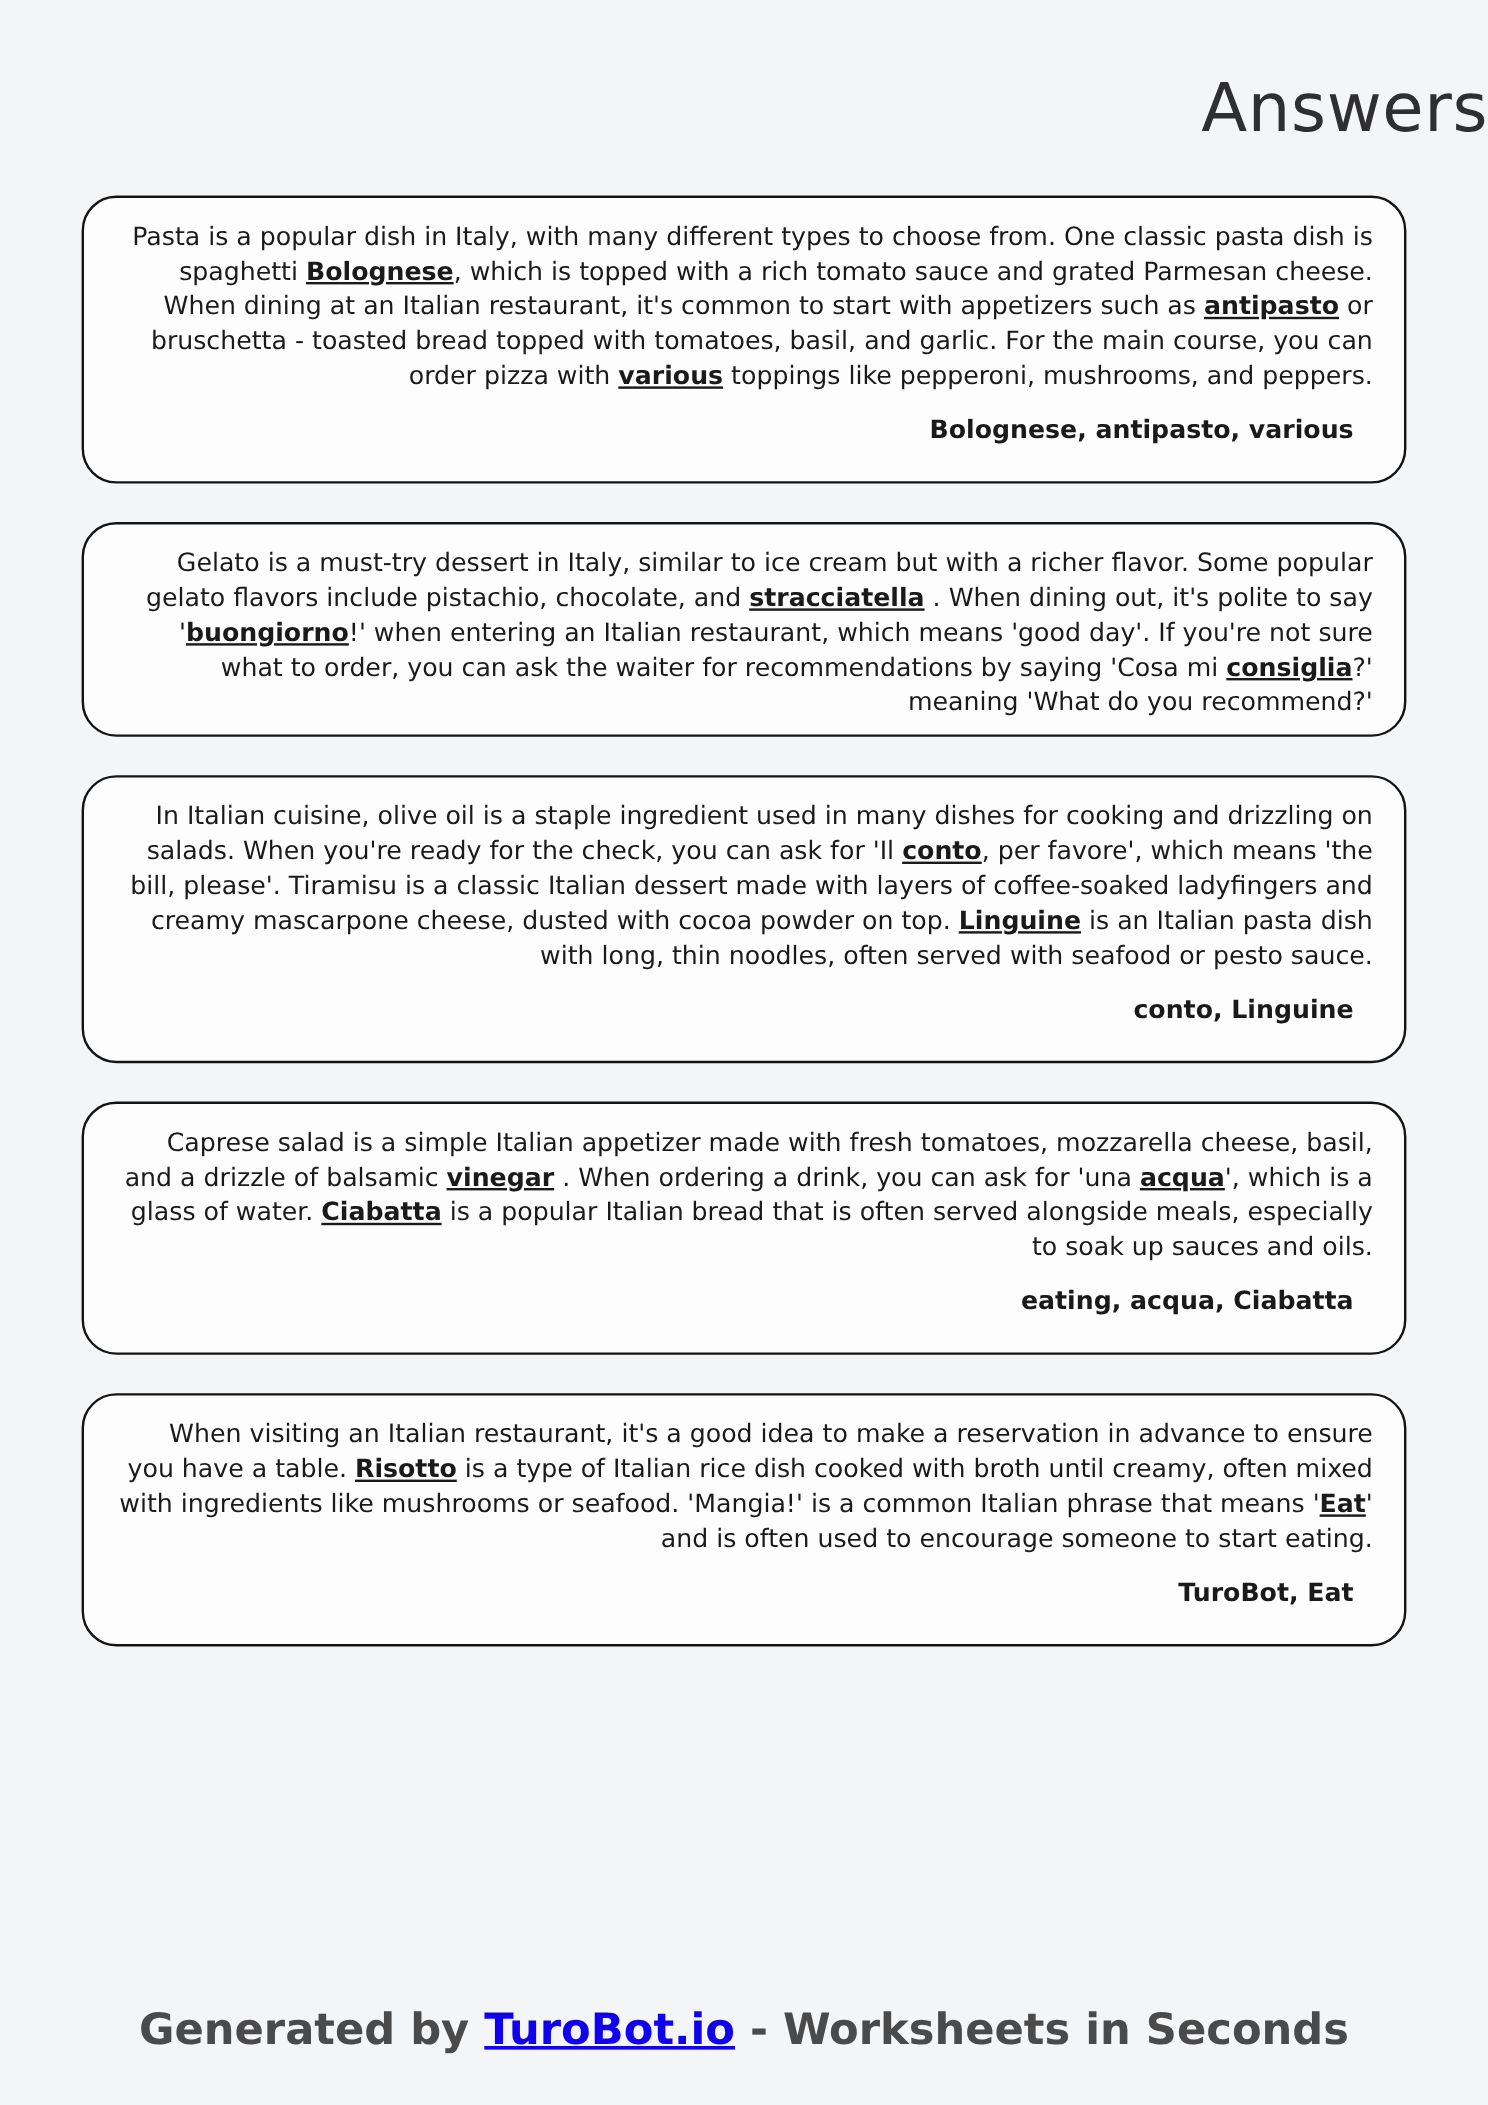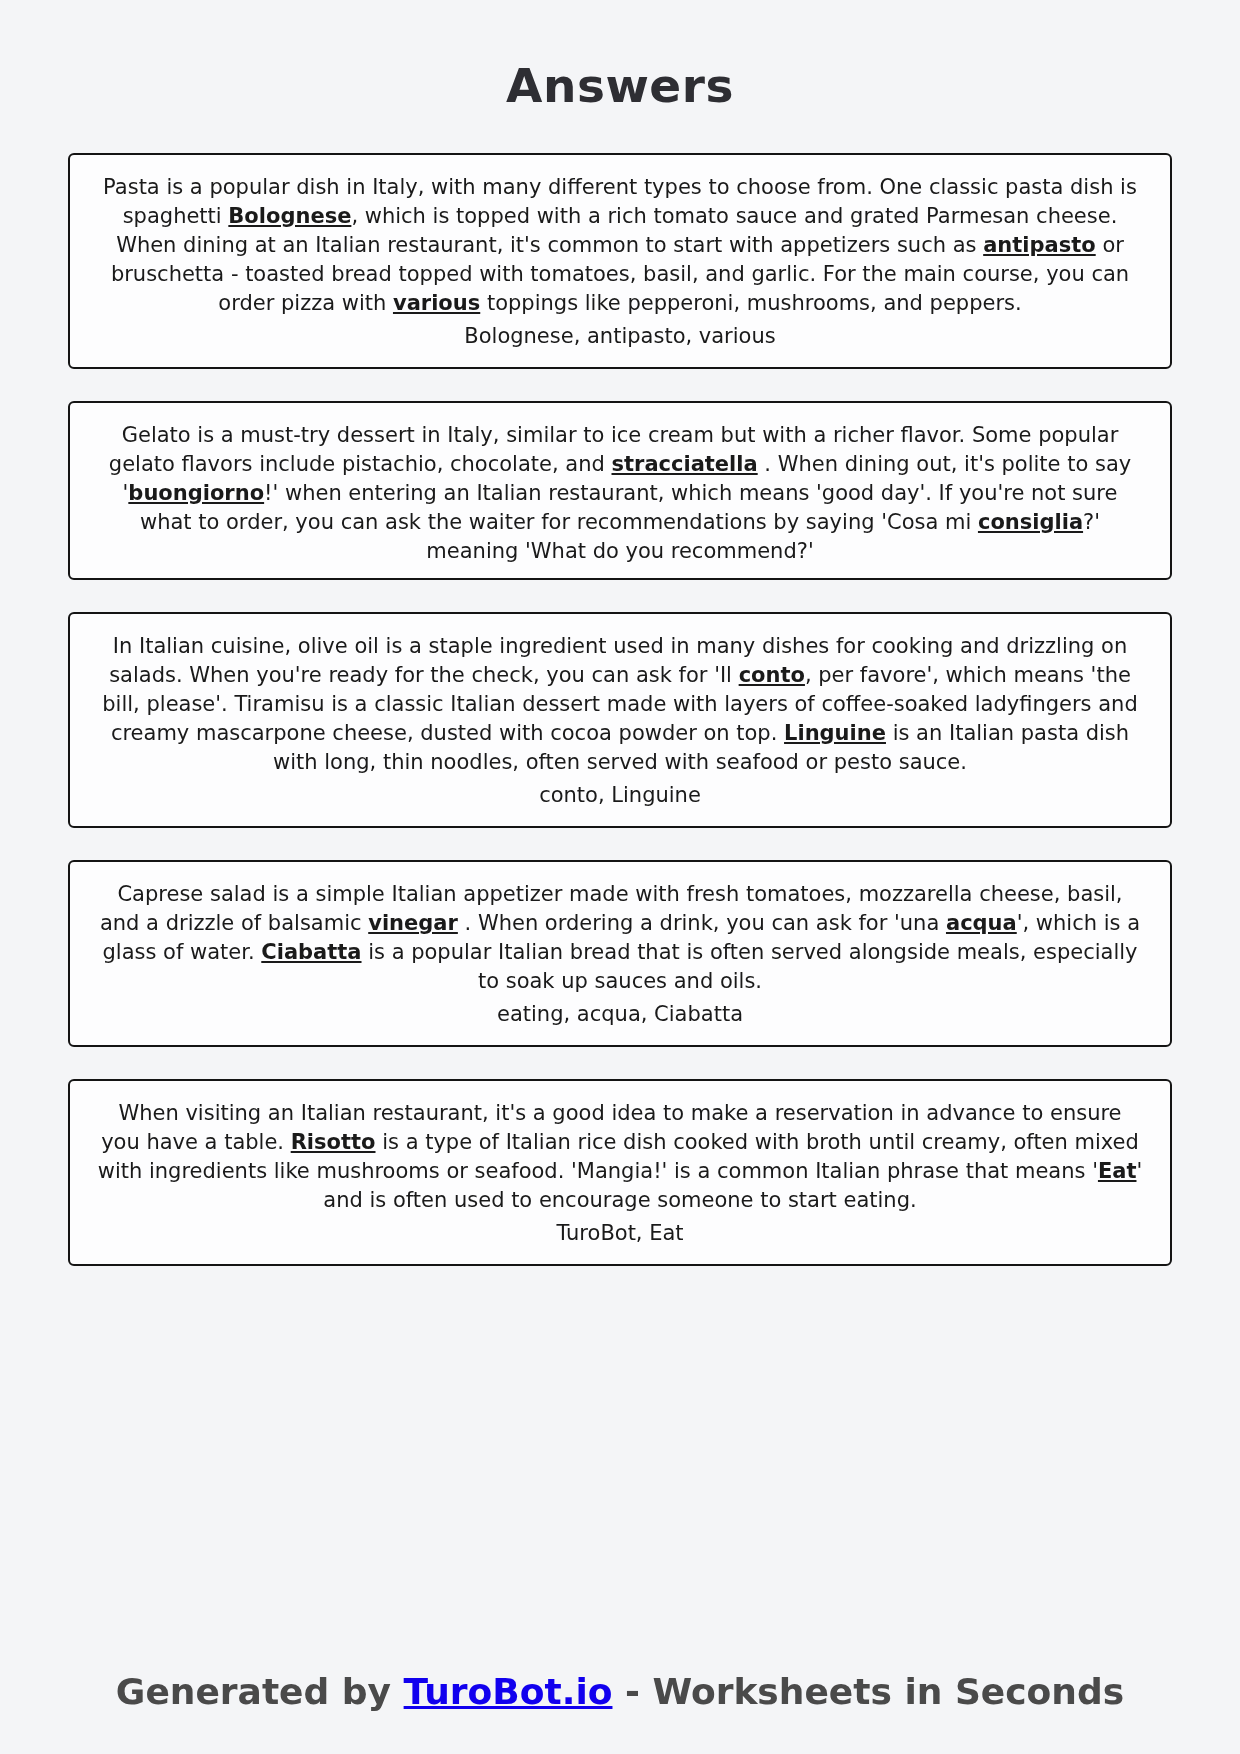--- a/index.html
+++ b/index.html
@@ -17,46 +17,46 @@
     width:1240px;
     height:1754px;
     background:var(--page-bg);
     font-family:"DejaVu Sans","Liberation Sans",sans-serif;
     color:var(--text);
     position:relative;
     overflow:hidden;
   }
   h1.page-title{
     margin:58px 0 40px;
-    text-align:center;
-    font-size:47px;
-    font-weight:bold;
+    text-align:right;
+    font-size:56px;
+    font-weight:normal;
     color:var(--title);
     letter-spacing:0.5px;
   }
   main.boxes{
     width:1104px;
     margin:0 auto;
     display:flex;
     flex-direction:column;
     gap:32px;
   }
   section.box{
     background:var(--box-bg);
     border:2px solid var(--box-border);
-    border-radius:6px;
+    border-radius:29px;
     padding:18px 26px 12px;
-    text-align:center;
+    text-align:right;
     font-size:21px;
     line-height:29px;
   }
   p.passage{margin:0;}
   p.answer-line{
-    margin:4px;
-    font-weight:normal;
+    margin:16px;
+    font-weight:bold;
   }
   .answer-word{
     font-weight:bold;
     text-decoration:underline;
   }
   footer.page-footer{
     position:absolute;
     left:0;
     bottom:42px;
     width:100%;

